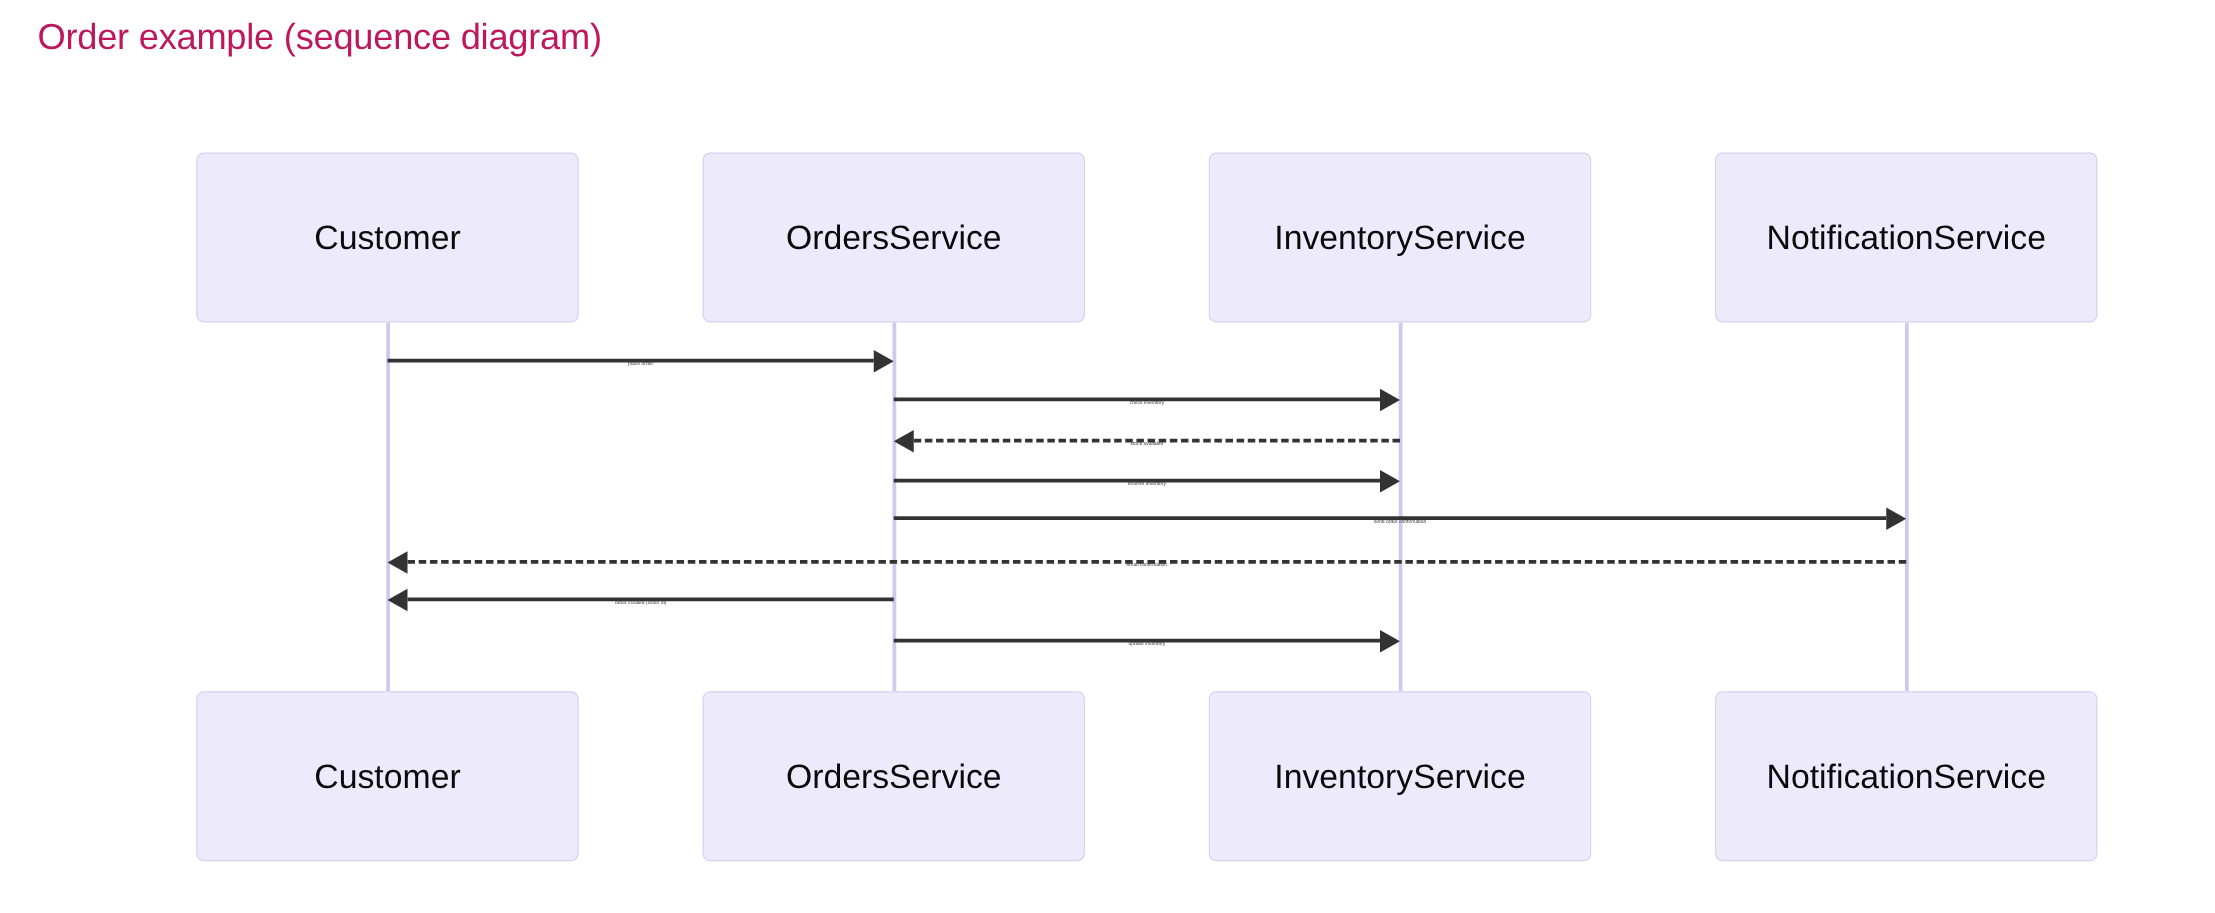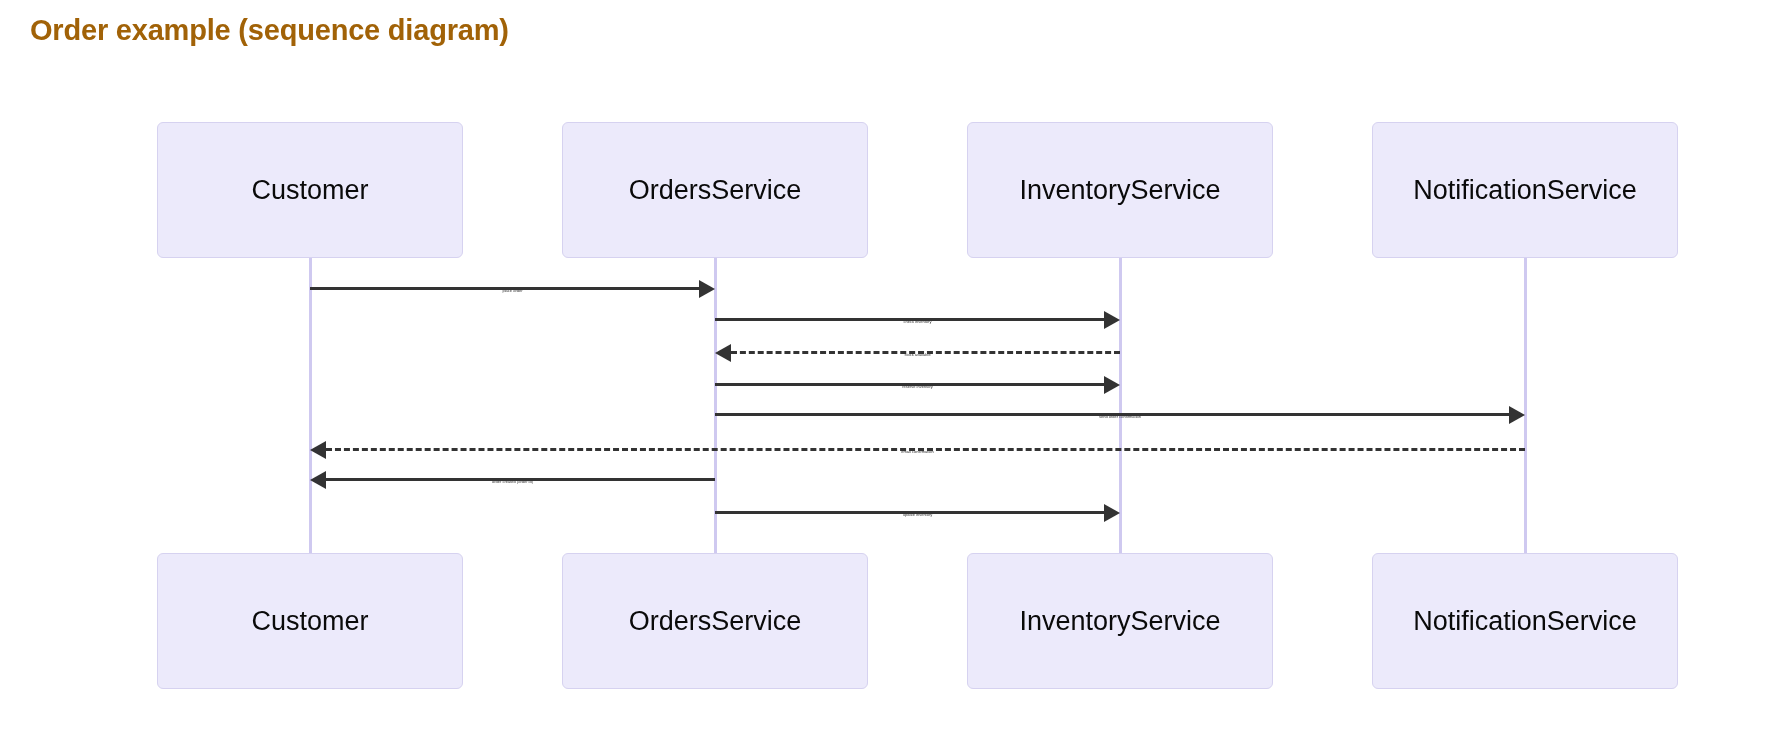--- a/index.html
+++ b/index.html
@@ -7,22 +7,22 @@
     width:1772px;height:730px;
     background:#ffffff;
     font-family:"Liberation Sans", sans-serif;
     overflow:hidden;
     position:relative;
   }
   .page-title{
     position:absolute;
     left:30px; top:14px;
     font-size:29px;
-    font-weight:bold;
-    color:#a16207;
+    font-weight:normal;
+    color:#be185d;
     letter-spacing:-0.2px;
     white-space:nowrap;
   }
   .diagram{
     position:absolute;
     left:0; top:0;
     width:1604px; height:730px;
   }
   .participant-box{
     position:absolute;

